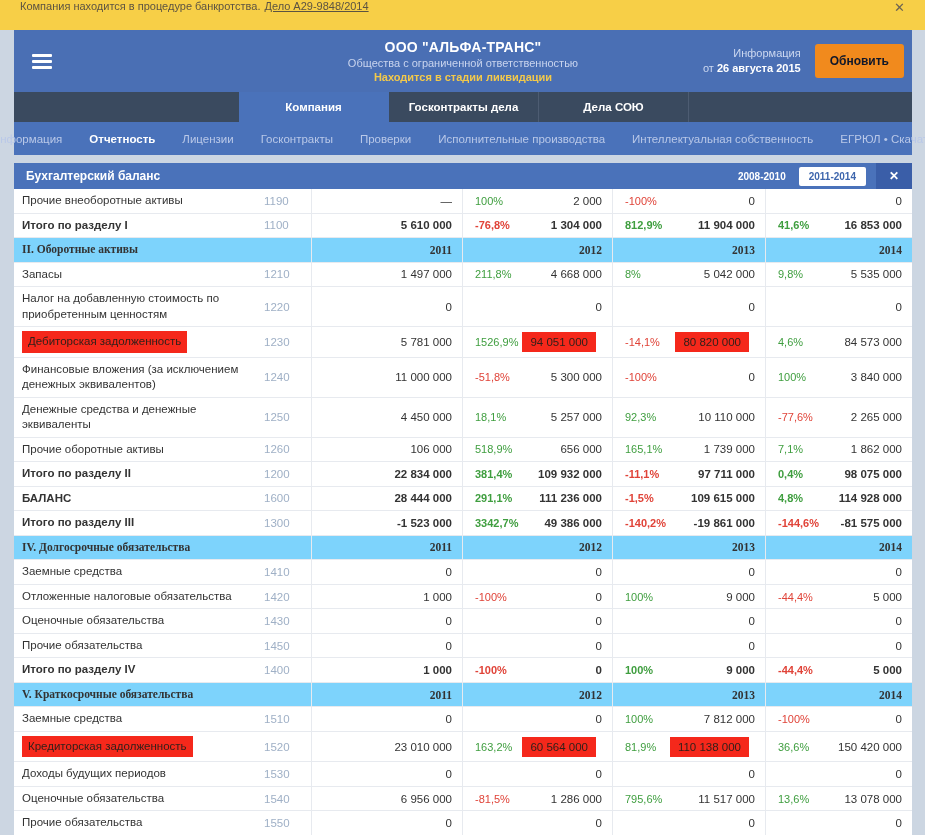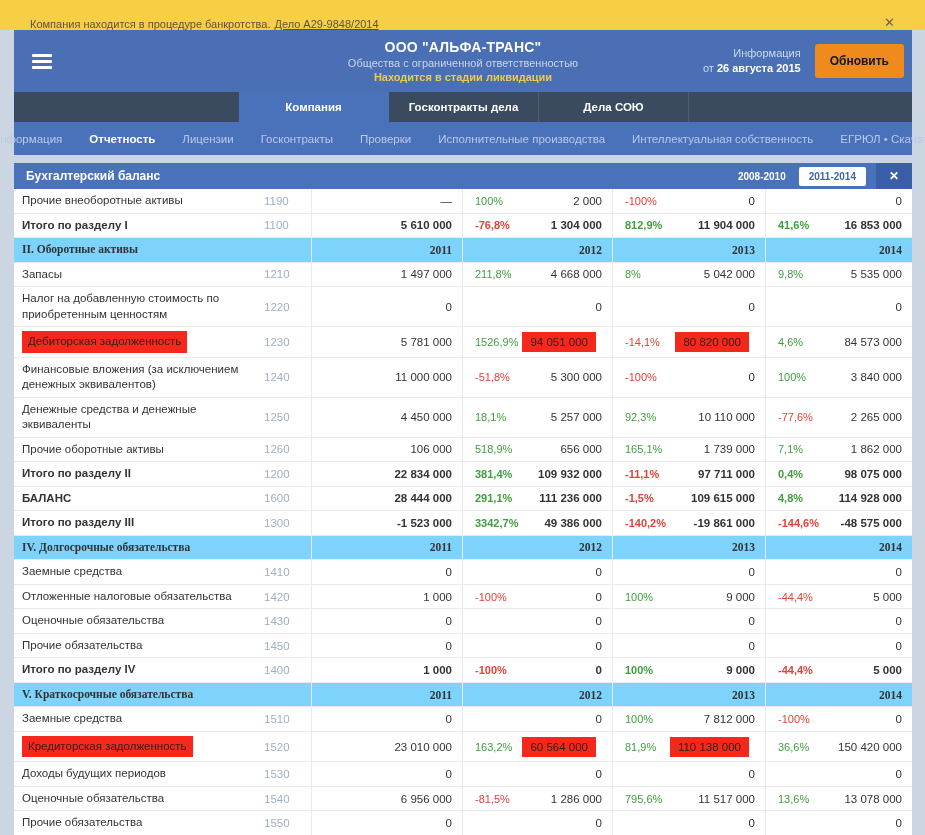--- a/index.html
+++ b/index.html
@@ -3,22 +3,22 @@
 <meta charset="utf-8">
 <style>
   * { box-sizing: border-box; }
   html,body { margin:0; padding:0; }
   body {
     width:925px; height:835px; overflow:hidden;
     background:#ccd6e2;
     font-family:"Liberation Sans", sans-serif;
   }
   
-  .banner{ height:30px; background:#f7cf47; display:flex; align-items:flex-end;
-           padding:0 30px; font-size:11px; color:#5c5342; }
+  .banner{ height:30px; background:#f7cf47; display:flex; align-items:flex-start;
+           padding:0 20px; font-size:11px; color:#5c5342; }
   .banner .banner-link{ color:#5c5342; text-decoration:underline; margin-left:4px; cursor:pointer; }
   .banner .banner-close{ margin-left:auto; font-size:13px; color:#6b6353; cursor:pointer; }
 
   .page{ margin:0 13px 0 14px; }
 
   
   .app-header{ height:62px; background:#4a6fb4; position:relative; display:flex; align-items:center; }
   .burger{ position:absolute; left:18px; top:24px; width:20px; cursor:pointer; }
   .burger .bar{ height:3px; background:#fff; margin-bottom:3px; border-radius:1px; }
   .head-center{ margin:0 auto; text-align:center; color:#fff; line-height:1.3; }
@@ -347,21 +347,21 @@
         <div class="ycell">
           <span class="pct up">3342,7%</span>
           <span class="val">49 386 000</span>
         </div>
         <div class="ycell">
           <span class="pct down">-140,2%</span>
           <span class="val">-19 861 000</span>
         </div>
         <div class="ycell">
           <span class="pct down">-144,6%</span>
-          <span class="val">-48 575 000</span>
+          <span class="val">-81 575 000</span>
         </div>
       </div>
       <div class="row section">
         <div class="cell-name">IV. Долгосрочные обязательства</div>
         <div class="ycell">
           <span class="val">2011</span>
         </div>
         <div class="ycell">
           <span class="val">2012</span>
         </div>

